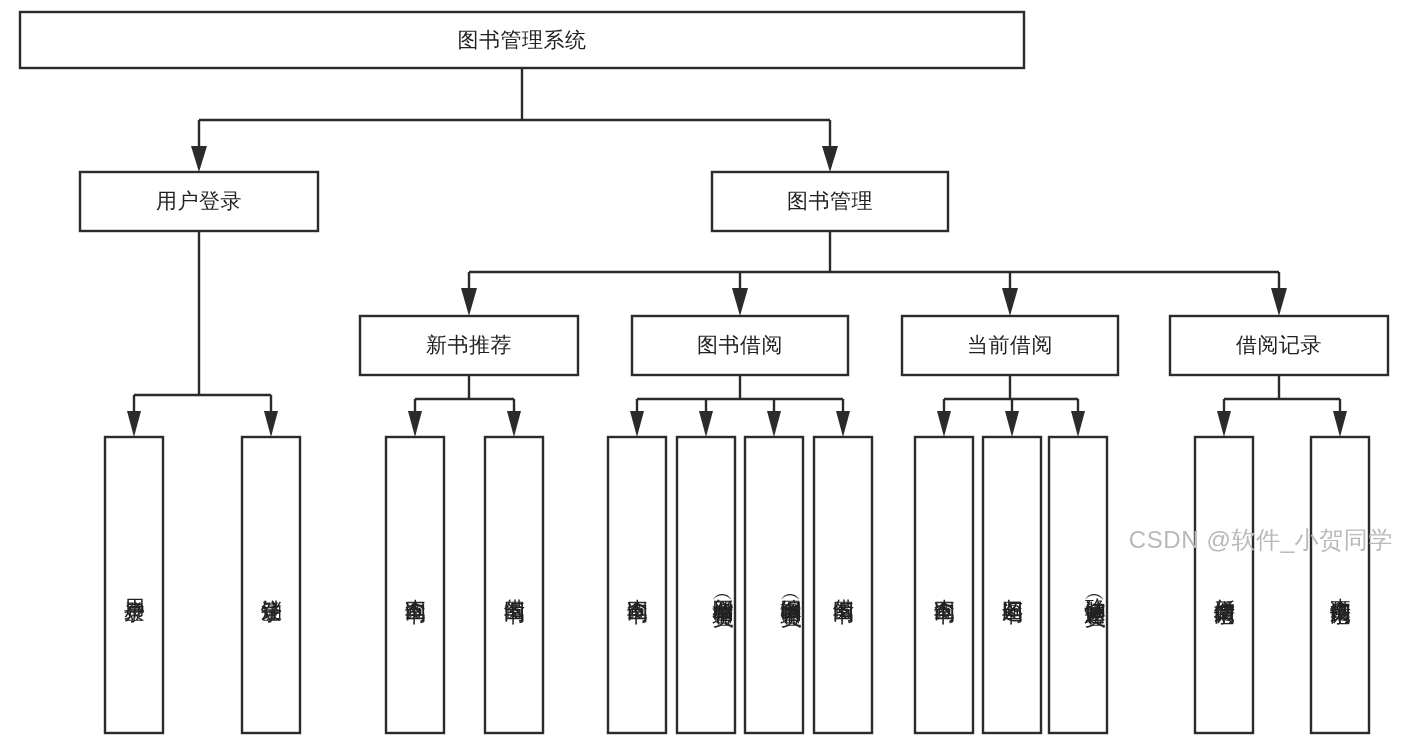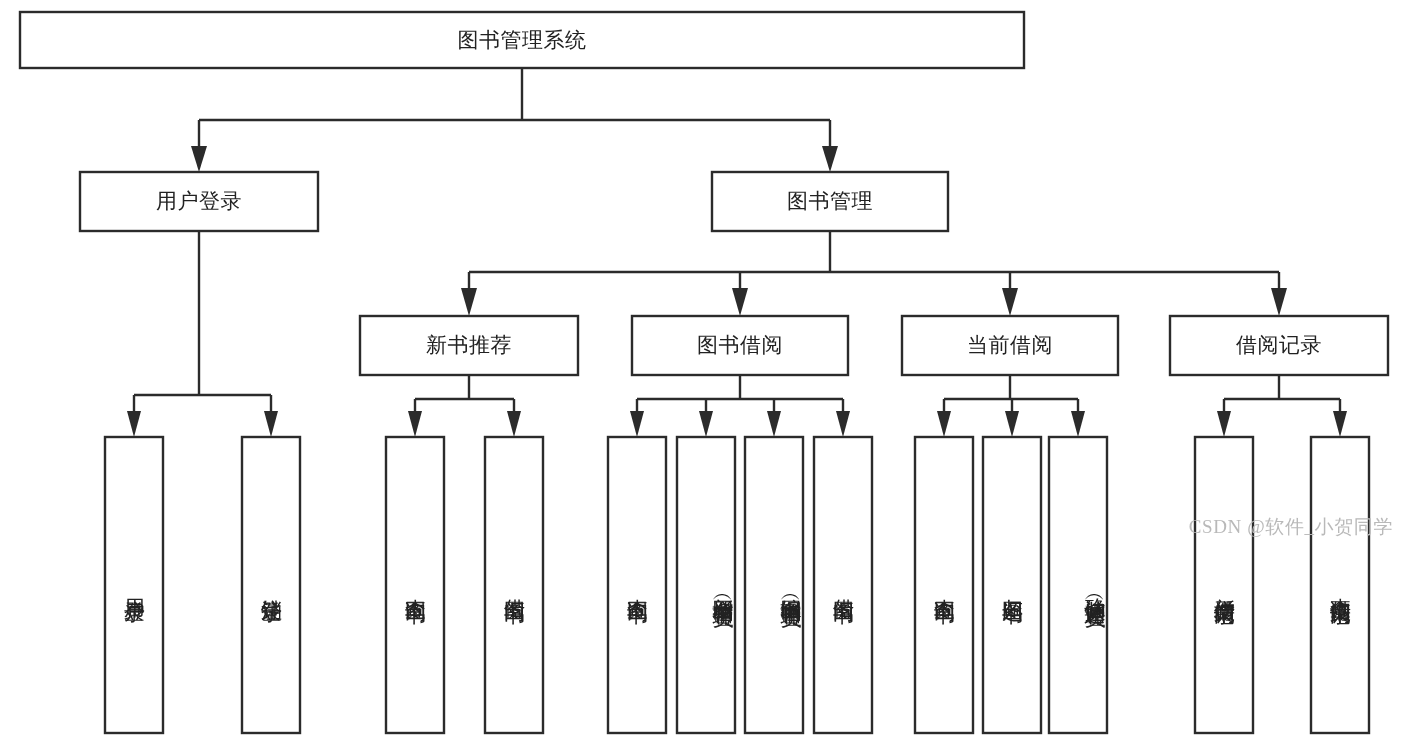--- a/index.html
+++ b/index.html
@@ -64,23 +64,23 @@
     line-height: 1.18;
     color: #222222;
     letter-spacing: 1.5px;
     white-space: nowrap;
     pointer-events: none;
     user-select: none;
   }
   .watermark {
     position: absolute;
     right: 12px;
-    bottom: 22px;
-    font-family: Liberation Serif, serif;
-    font-size: 19px;
+    bottom: 6px;
+    font-family: Liberation Sans, sans-serif;
+    font-size: 24px;
     color: #b9b9b9;
     letter-spacing: 0.6px;
     white-space: nowrap;
   }
 </style>
 </head>
 <body>
 
 <div id="diagram-root">
 

